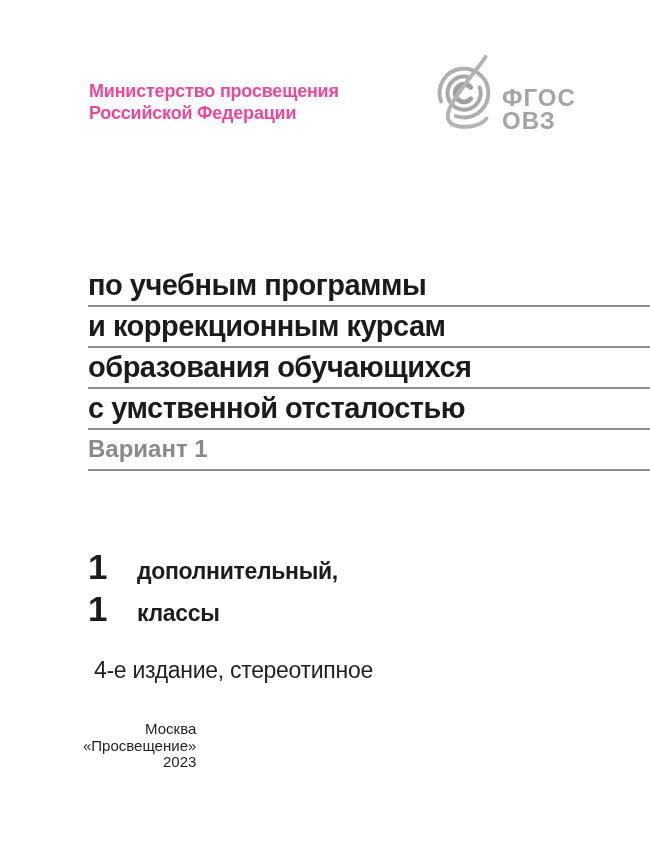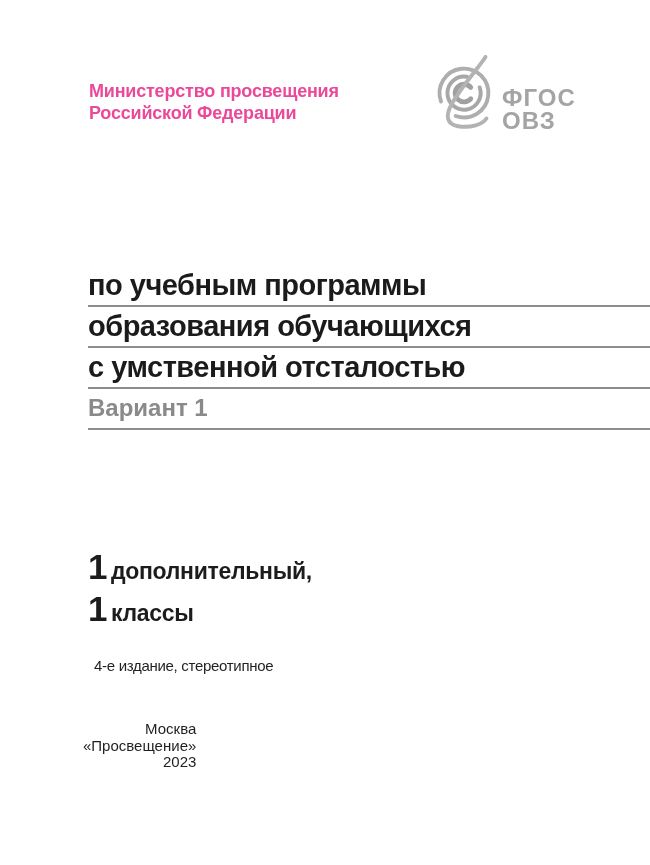--- a/index.html
+++ b/index.html
@@ -68,28 +68,28 @@
   
   .grades {
     position: absolute;
     left: 88px;
     top: 549px;
     color: #1c1c1c;
     font-weight: bold;
   }
   .grade-line { line-height: 35px; white-space: nowrap; }
   .grade-num { font-size: 35px; letter-spacing: -1px; }
-  .grade-word { font-size: 23px; letter-spacing: -0.3px; }
+  .grade-word { font-size: 23px; letter-spacing: -0.3px; margin-left: 26px; }
 
   
   .edition {
     position: absolute;
     left: 94px;
     top: 657px;
-    font-size: 15px;
+    font-size: 23px;
     color: #1f1f1f;
     letter-spacing: -0.3px;
   }
 
   
   .imprint {
     position: absolute;
     left: 88px;
     top: 721px;
     font-size: 15px;
@@ -122,20 +122,21 @@
       <path d="M 55,3 C 48,14 30,34 20,52 C 14,63 15,72 27,74 C 40,76 52,72 56,66" stroke="#b3b3b3" stroke-width="4" stroke-linecap="round"></path>
     </svg>
     <div class="logo-label">
       <div>ФГОС</div>
       <div>ОВЗ</div>
     </div>
   </div>
 
   <div class="title-block">
     <div class="title-row">по учебным программы</div>
+    <div class="title-row">и коррекционным курсам</div>
     <div class="title-row">образования обучающихся</div>
     <div class="title-row">с умственной отсталостью</div>
     <div class="title-row variant">Вариант 1</div>
   </div>
 
   <div class="grades">
     <div class="grade-line">
       <span class="grade-num">1</span>
       <span class="grade-word">дополнительный,</span>
     </div>

